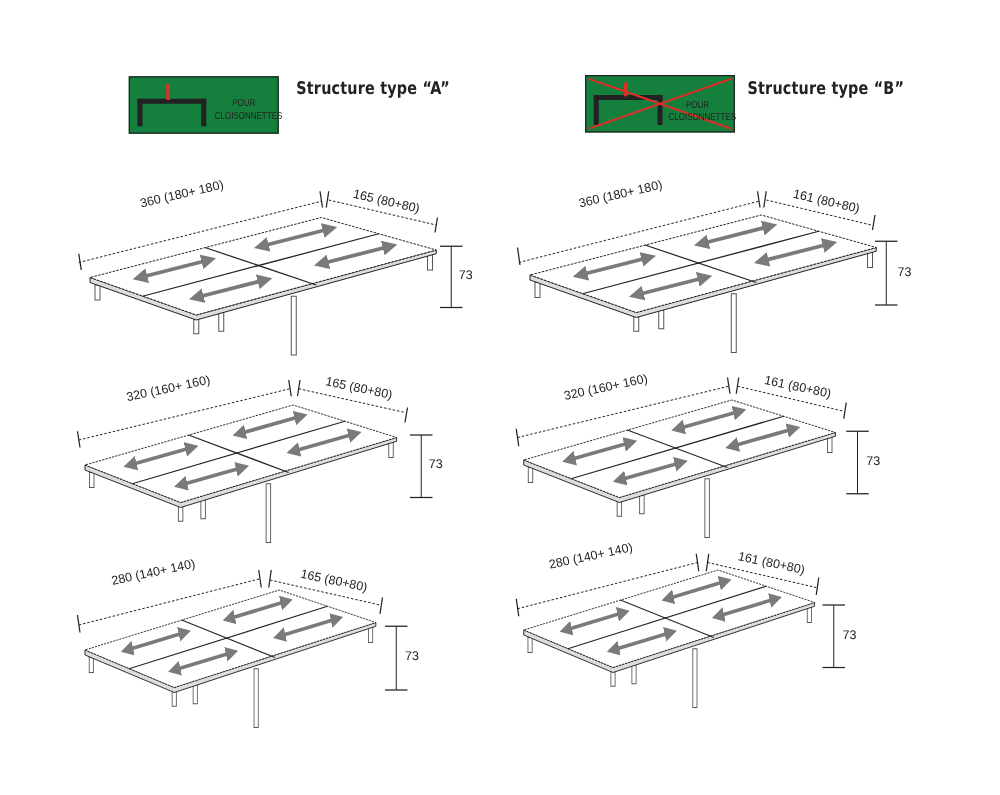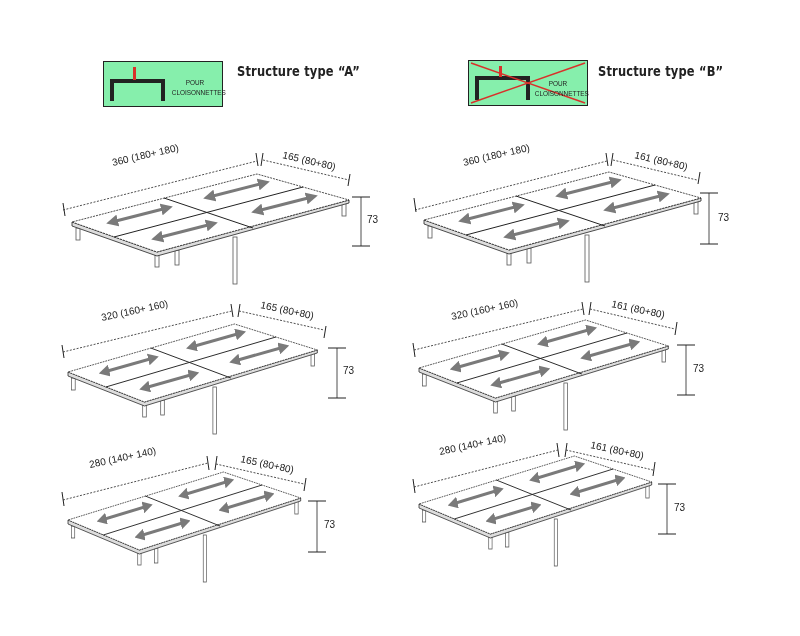--- a/index.html
+++ b/index.html
@@ -1,17 +1,17 @@
 <!DOCTYPE html>
 <html><head>
 <meta charset="utf-8">
 <style>
   html, body { margin: 0; padding: 0; background: #ffffff; }
   body { width: 800px; height: 636px; position: relative; overflow: hidden; font-family: "DejaVu Sans", sans-serif; }
-  .legend-box { position: absolute; border: 1px solid #222; background: #86efac; }
+  .legend-box { position: absolute; border: 1px solid #222; background: #15803d; }
   .legend-title { position: absolute; font-family: "DejaVu Sans", sans-serif; font-weight: bold; font-size: 14px; color: #222; transform: scaleX(0.82); transform-origin: left top; letter-spacing: 0.2px; }
   .legend-text { position: absolute; font-family: "Liberation Sans", sans-serif; font-size: 8px; color: #222; text-align: center; line-height: 10px; transform: scaleX(0.8); transform-origin: center top; }
   svg.diagram { position: absolute; left: 0; top: 0; }
   .dim { font-family: "Liberation Sans", sans-serif; font-size: 10px; fill: #222; }
   .h73 { font-family: "Liberation Sans", sans-serif; font-size: 10px; fill: #222; }
 </style>
 </head>
 <body>
 
 <div class="legend-box" style="left:103px; top:61px; width:118px; height:44px;">

